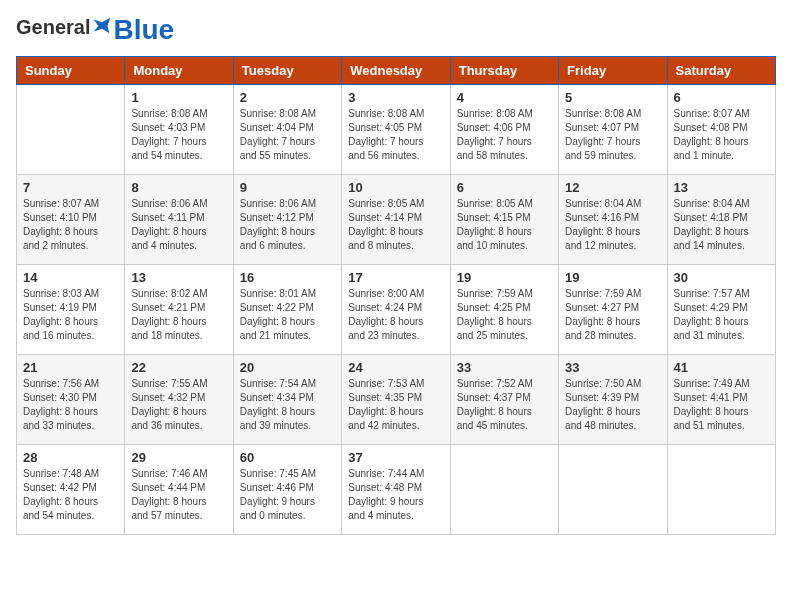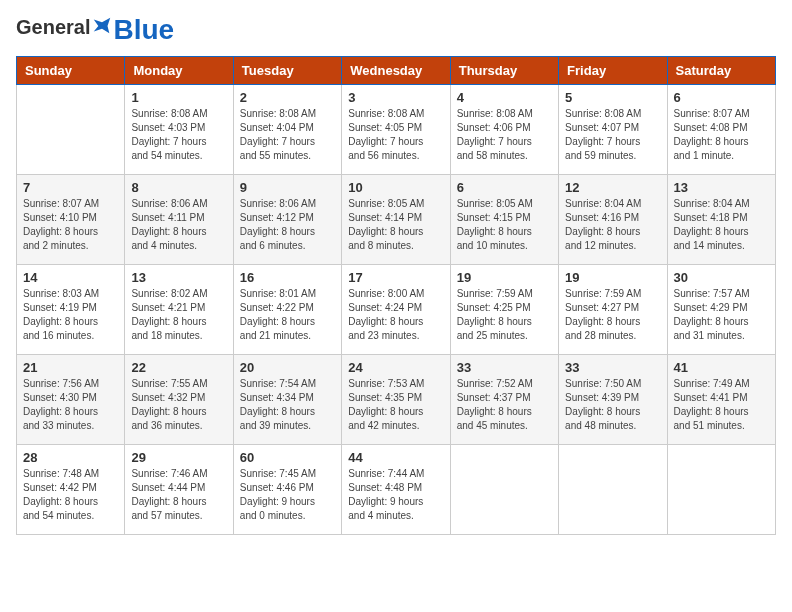--- a/index.html
+++ b/index.html
@@ -238,21 +238,21 @@
         </td>
         <td>
           <span class="day-number">29</span>
           <div class="day-info">Sunrise: 7:46 AM<br>Sunset: 4:44 PM<br>Daylight: 8 hours<br>and 57 minutes.</div>
         </td>
         <td>
           <span class="day-number">60</span>
           <div class="day-info">Sunrise: 7:45 AM<br>Sunset: 4:46 PM<br>Daylight: 9 hours<br>and 0 minutes.</div>
         </td>
         <td>
-          <span class="day-number">44</span>
+          <span class="day-number">37</span>
           <div class="day-info">Sunrise: 7:44 AM<br>Sunset: 4:48 PM<br>Daylight: 9 hours<br>and 4 minutes.</div>
         </td>
         <td class="empty-cell"></td>
         <td class="empty-cell"></td>
         <td class="empty-cell"></td>
       </tr>
     </tbody>
 </table>
 
 </body></html>

